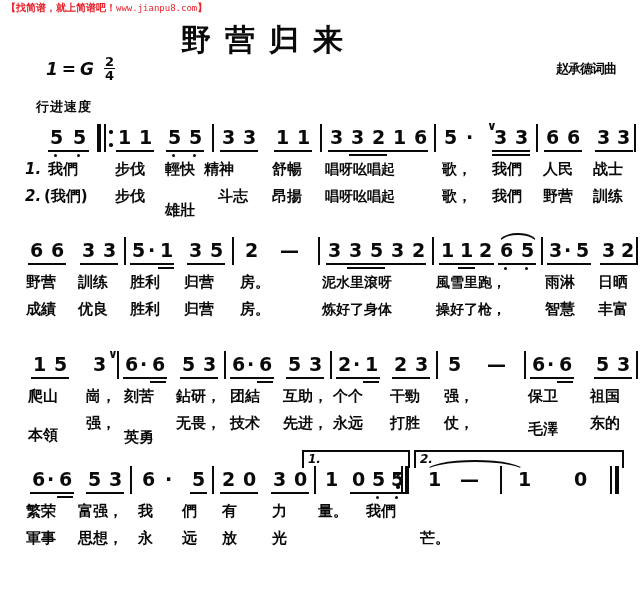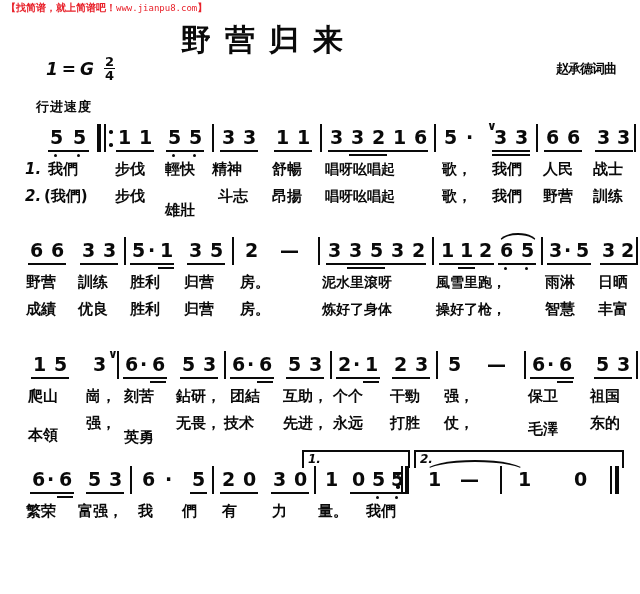--- a/index.html
+++ b/index.html
@@ -280,21 +280,21 @@
     <span class="a note" style="left:617px; top:8px;">3</span>
     <span class="beam1" style="left:595px; top:30px; width:38px;"></span>
     <span class="bar" style="left:634px; top:4px; height:28px;"></span>
   </div>
 
   <div class="lyricrow">
     <span class="a lyr" style="left:25px; top:2px; font-style:italic;">1.</span>
     <span class="a lyr" style="left:48px; top:2px;">我們</span>
     <span class="a lyr" style="left:115px; top:2px;">步伐</span>
     <span class="a lyr" style="left:165px; top:2px;">輕快</span>
-    <span class="a lyr" style="left:212px; top:2px;">精神</span>
+    <span class="a lyr" style="left:204px; top:2px;">精神</span>
     <span class="a lyr" style="left:272px; top:2px;">舒暢</span>
     <span class="a lyr" style="left:325px; top:2px; font-size:14px;">唱呀吆唱起</span>
     <span class="a lyr" style="left:442px; top:2px;">歌，</span>
     <span class="a lyr" style="left:492px; top:2px;">我們</span>
     <span class="a lyr" style="left:543px; top:2px;">人民</span>
     <span class="a lyr" style="left:593px; top:2px;">战士</span>
   </div>
 
   <div class="lyricrow">
     <span class="a lyr" style="left:25px; top:2px; font-style:italic;">2.</span>
@@ -470,21 +470,21 @@
     <span class="a lyr" style="left:444px; top:2px;">强，</span>
     <span class="a lyr" style="left:528px; top:2px;">保卫</span>
     <span class="a lyr" style="left:590px; top:2px;">祖国</span>
   </div>
 
   <div class="lyricrow">
     <span class="a lyr" style="left:28px; top:2px;margin-top:12px;">本領</span>
     <span class="a lyr" style="left:86px; top:2px;">强，</span>
     <span class="a lyr" style="left:124px; top:16px;">英勇</span>
     <span class="a lyr" style="left:176px; top:2px;">无畏，</span>
-    <span class="a lyr" style="left:224px; top:2px;">技术</span>
+    <span class="a lyr" style="left:230px; top:2px;">技术</span>
     <span class="a lyr" style="left:283px; top:2px;">先进，</span>
     <span class="a lyr" style="left:333px; top:2px;">永远</span>
     <span class="a lyr" style="left:390px; top:2px;">打胜</span>
     <span class="a lyr" style="left:444px; top:2px;">仗，</span>
     <span class="a lyr" style="left:528px; top:8px;">毛澤</span>
     <span class="a lyr" style="left:590px; top:2px;">东的</span>
   </div>
 </div>
 
 <div class="a volta closed" style="left:302px; top:450px; width:104px;">
@@ -551,13 +551,22 @@
     <span class="a lyr" style="left:26px; top:2px;">繁荣</span>
     <span class="a lyr" style="left:78px; top:2px;">富强，</span>
     <span class="a lyr" style="left:138px; top:2px;">我</span>
     <span class="a lyr" style="left:182px; top:2px;">們</span>
     <span class="a lyr" style="left:222px; top:2px;">有</span>
     <span class="a lyr" style="left:272px; top:2px;">力</span>
     <span class="a lyr" style="left:318px; top:2px;">量。</span>
     <span class="a lyr" style="left:366px; top:2px;">我們</span>
   </div>
 
+  <div class="lyricrow">
+    <span class="a lyr" style="left:26px; top:2px;">軍事</span>
+    <span class="a lyr" style="left:78px; top:2px;">思想，</span>
+    <span class="a lyr" style="left:138px; top:2px;">永</span>
+    <span class="a lyr" style="left:182px; top:2px;">远</span>
+    <span class="a lyr" style="left:222px; top:2px;">放</span>
+    <span class="a lyr" style="left:272px; top:2px;">光</span>
+    <span class="a lyr" style="left:420px; top:2px;">芒。</span>
+  </div>
 </div>
 
 </body></html>

